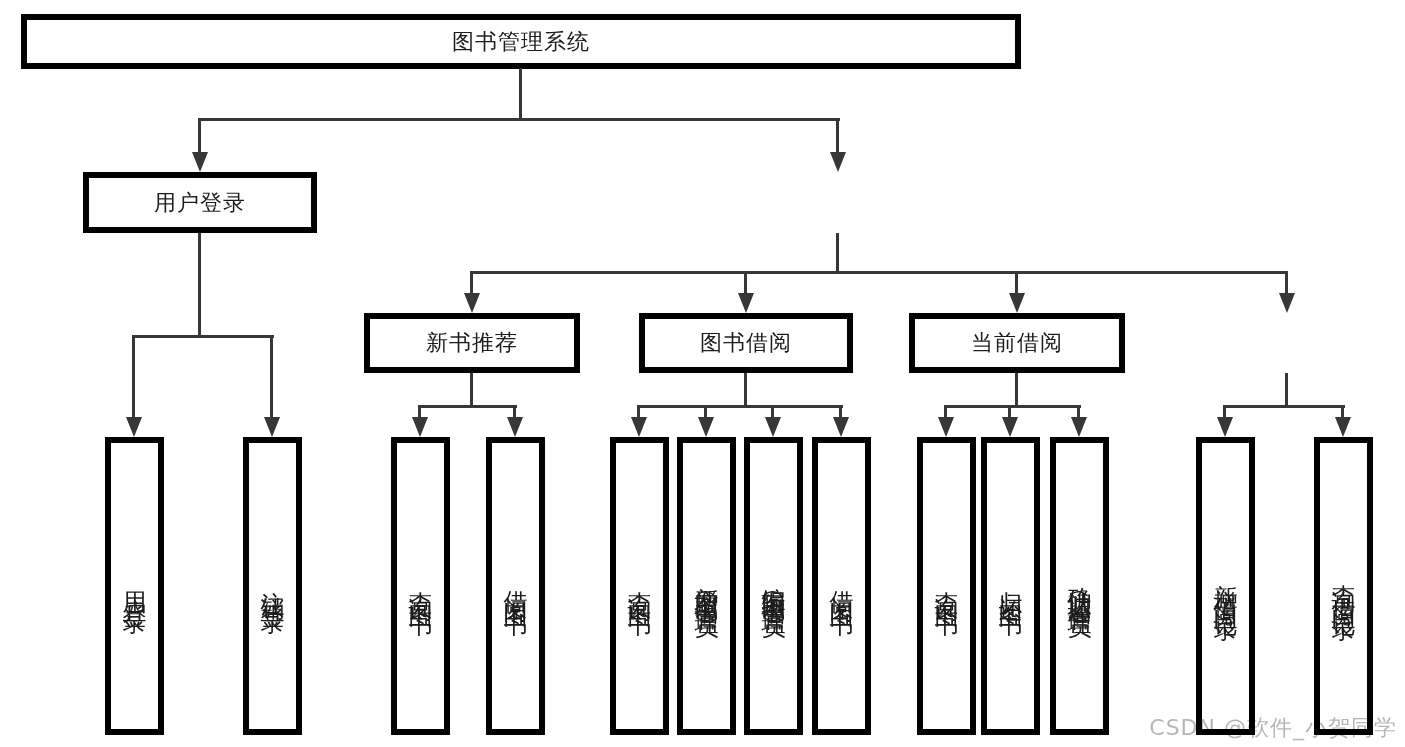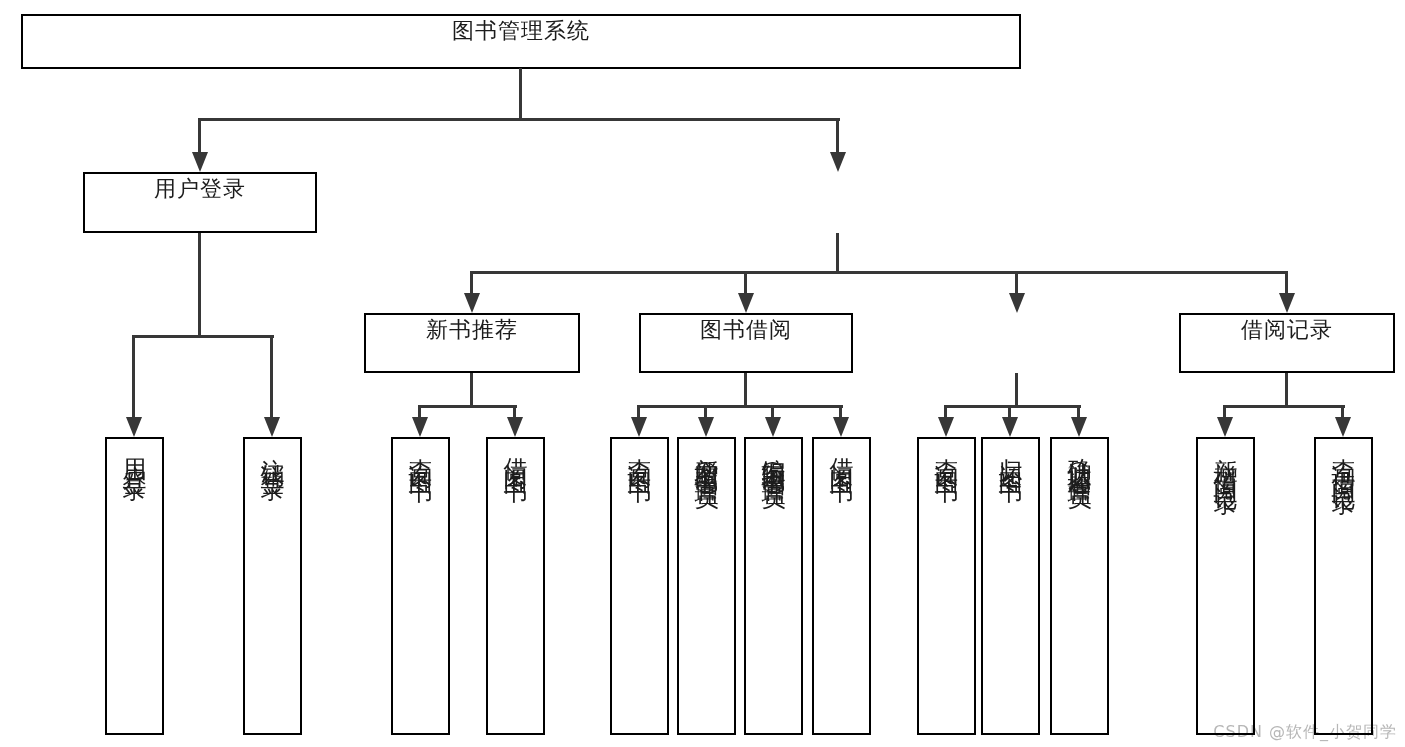--- a/index.html
+++ b/index.html
@@ -11,24 +11,24 @@
   .stage {
     position: relative;
     width: 1405px;
     height: 747px;
     background: #ffffff;
     overflow: hidden;
   }
   .box {
     position: absolute;
     box-sizing: border-box;
-    border: 2px solid #000000;
+    border: 6px solid #000000;
     background: #ffffff;
     display: flex;
-    align-items: flex-start;
+    align-items: center;
     justify-content: center;
   }
   .hlabel {
     font-size: 22px;
     color: #1c1c1c;
     letter-spacing: 1px;
     white-space: nowrap;
   }
   .vlabel {
     writing-mode: vertical-rl;
@@ -50,21 +50,21 @@
     width: 0;
     height: 0;
     border-left: 8px solid transparent;
     border-right: 8px solid transparent;
     border-top: 20px solid #373737;
   }
   .watermark {
     position: absolute;
     right: 8px;
     bottom: 4px;
-    font-size: 16px;
+    font-size: 22px;
     color: rgba(178, 178, 178, 0.95);
     letter-spacing: 1px;
     mix-blend-mode: multiply;
     z-index: 10;
     white-space: nowrap;
   }
 </style>
 </head>
 <body>
 
@@ -102,22 +102,22 @@
   <div class="arrow-head" style="left:1009px; top:293px;"></div>
   <div class="line" style="left:1285px; top:271px; width:3px; height:24px;"></div>
   <div class="arrow-head" style="left:1279px; top:293px;"></div>
 
   <div class="box" style="left:639px; top:313px; width:214px; height:60px;">
     <span class="hlabel">图书借阅</span>
   </div>
   <div class="box" style="left:364px; top:313px; width:216px; height:60px;">
     <span class="hlabel">新书推荐</span>
   </div>
-  <div class="box" style="left:1179px; top:313px; width:216px; height:60px;">
-    <span class="hlabel">借阅记录</span>
+  <div class="box" style="left:909px; top:313px; width:216px; height:60px;">
+    <span class="hlabel">当前借阅</span>
   </div>
 
   <div class="line" style="left:470px; top:373px; width:3px; height:35px;"></div>
   <div class="line" style="left:419px; top:405px; width:98px; height:3px;"></div>
   <div class="line" style="left:418px; top:405px; width:3px; height:14px;"></div>
   <div class="arrow-head" style="left:412px; top:417px;"></div>
   <div class="line" style="left:513px; top:405px; width:3px; height:14px;"></div>
   <div class="arrow-head" style="left:507px; top:417px;"></div>
 
   <div class="line" style="left:744px; top:373px; width:3px; height:35px;"></div>

